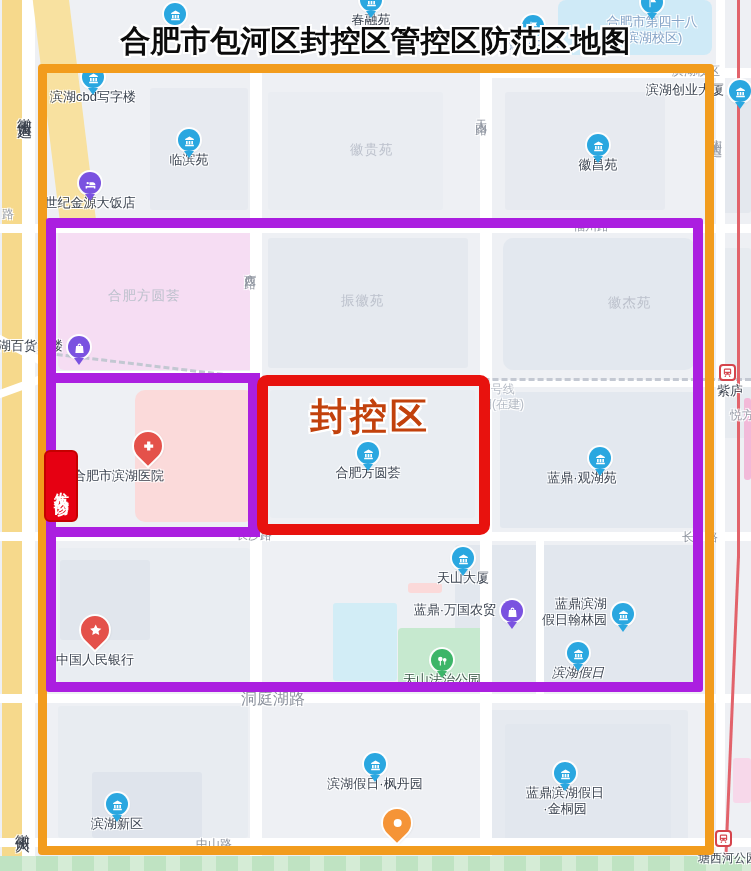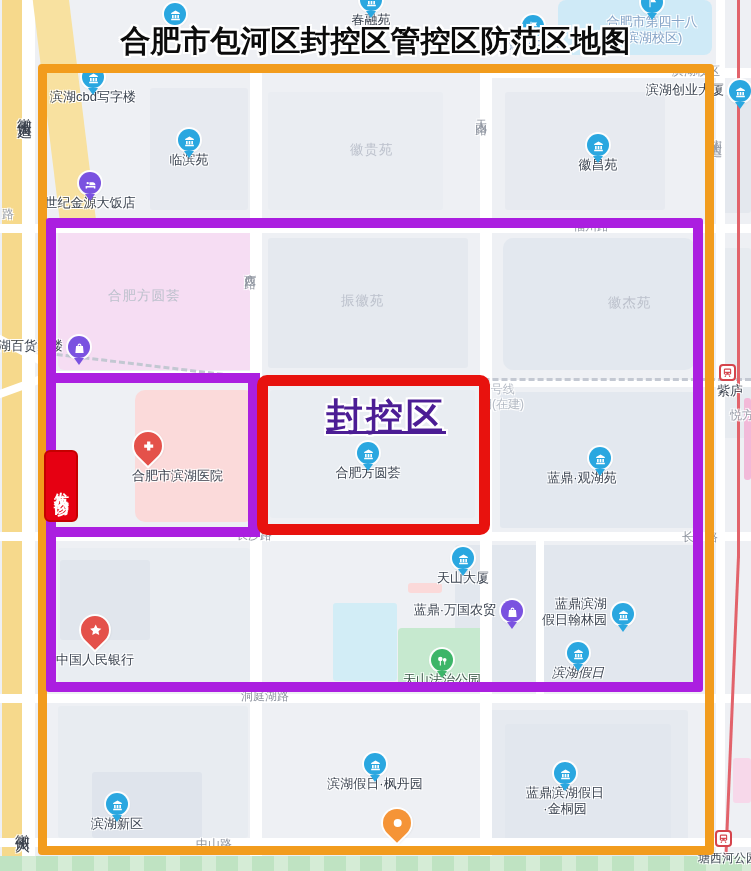--- a/index.html
+++ b/index.html
@@ -108,21 +108,21 @@
       <div class="maplabel vert" style="left: 14px; top: 822px; color: rgb(58, 64, 76); font-size: 15px;">徽州大</div>
       <div class="maplabel" style="left: 2px; top: 208px; color: rgb(154, 160, 171); font-size: 12px;">路</div>
       <div class="maplabel vert" style="left: 708px; top: 128px; color: rgb(154, 160, 171); font-size: 13px;">庐州大道</div>
       <div class="maplabel" style="left: 672px; top: 65px; color: rgb(143, 149, 160); font-size: 12px;">滨湖校区</div>
       <div class="maplabel vert" style="left: 243px; top: 264px; color: rgb(143, 149, 160); font-size: 12px;">广西路</div>
       <div class="maplabel vert" style="left: 474px; top: 110px; color: rgb(143, 149, 160); font-size: 12px;">天山路</div>
       <div class="maplabel" style="left: 573px; top: 220px; color: rgb(143, 149, 160); font-size: 12px;">福州路</div>
       <div class="maplabel" style="left: 236px; top: 529px; color: rgb(143, 149, 160); font-size: 12px;">长沙路</div>
       <div class="maplabel" style="left: 682px; top: 531px; color: rgb(143, 149, 160); font-size: 12px;">长</div>
       <div class="maplabel" style="left: 706px; top: 531px; color: rgb(143, 149, 160); font-size: 12px;">路</div>
-      <div class="maplabel" style="left: 241px; top: 690px; color: rgb(143, 149, 160); font-size: 12px;">洞庭湖路</div>
+      <div class="maplabel" style="left: 241px; top: 690px; color: rgb(143, 149, 160); font-size: 16px;">洞庭湖路</div>
       <div class="maplabel" style="left: 196px; top: 838px; color: rgb(143, 149, 160); font-size: 12px;">中山路</div>
       <div class="maplabel" style="left: 484px; top: 383px; color: rgb(180, 186, 196); font-size: 12px;">7号线</div>
       <div class="maplabel" style="left: 480px; top: 398px; color: rgb(180, 186, 196); font-size: 12px;">期(在建)</div>
       <div class="maplabel" style="left: 730px; top: 409px; color: rgb(154, 160, 171); font-size: 12px;">悦方</div>
       <div class="maplabel" style="left: 698px; top: 852px; color: rgb(59, 67, 80); font-size: 12px;">塘西河公园</div>
       <div class="arealabel" style="left: 350px; top: 141px;">徽贵苑</div>
       <div class="arealabel" style="left: 341px; top: 292px;">振徽苑</div>
       <div class="arealabel" style="left: 572px; top: 294px; margin-left: 36px;">徽杰苑</div>
       <div class="arealabel" style="left: 108px; top: 287px;">合肥方圆荟</div>
     </div>
@@ -236,21 +236,21 @@
           <i class="tail" style="border-top: 7px solid rgb(42, 167, 224);"></i>
         </div>
         <div class="plabel" style="left: 507px; width: 150px; top: 470px; text-align: center;">蓝鼎·观湖苑</div>
       </div>
       <div class="place">
         <div class="pin tear" style="left: 134px; top: 432px; background: rgb(228, 81, 74);">
           <svg viewBox="0 0 12 12">
             <path d="M4.7 2.4h2.6v2.3h2.3v2.6H7.3v2.3H4.7V7.3H2.4V4.7h2.3z"></path>
           </svg>
         </div>
-        <div class="plabel" style="left: 73px; width: 150px; top: 468px; text-align: right;">合肥市滨湖医院</div>
+        <div class="plabel" style="left: 73px; width: 150px; top: 468px; text-align: left;">合肥市滨湖医院</div>
       </div>
       <div class="place">
         <div class="pin tear" style="left: 81px; top: 616px; background: rgb(228, 81, 74);">
           <svg viewBox="0 0 12 12">
             <path d="M6 1.6l1.4 2.8 3.1.5-2.3 2.1.6 3L6 8.6 3.2 10l.6-3L1.5 4.9l3.1-.5z"></path>
           </svg>
         </div>
         <div class="plabel" style="left: 20px; width: 150px; top: 652px; text-align: center;">中国人民银行</div>
       </div>
       <div class="place">
@@ -355,18 +355,18 @@
       </div>
     </div>
 
   <div class="zb" style="left: 38px; top: 64px; width: 676px; height: 791px; border-width: 9px; border-radius: 4px; border-color: rgb(242, 156, 29);"></div>
   <div class="zb" style="left: 46px; top: 218px; width: 657px; height: 474px; border-width: 10px; border-radius: 3px; border-color: rgb(171, 31, 224);"></div>
   <div class="zseg" style="left: 46px; top: 373px; width: 214px; height: 10px; background: rgb(171, 31, 224);"></div>
   <div class="zseg" style="left: 248px; top: 373px; width: 10px; height: 164px; background: rgb(171, 31, 224);"></div>
   <div class="zseg" style="left: 46px; top: 527px; width: 214px; height: 10px; background: rgb(171, 31, 224);"></div>
   <div class="zb" style="left: 257px; top: 375px; width: 233px; height: 160px; border-width: 11px; border-radius: 10px; border-color: rgb(232, 18, 14);"></div>
 
-  <div class="zonelabel" style="left: 326px; top: 392px; color: #4c1d95; text-decoration: underline;">封控区</div>
+  <div class="zonelabel" style="left: 310px; top: 392px; color: #c2410c;">封控区</div>
 
   <div id="fever-badge" style="background: rgb(230, 0, 18); border-color: rgb(197, 0, 0);">发热门诊</div>
 
   <div id="map-title">合肥市包河区封控区管控区防范区地图</div>
 </div>
 
 </body></html>

